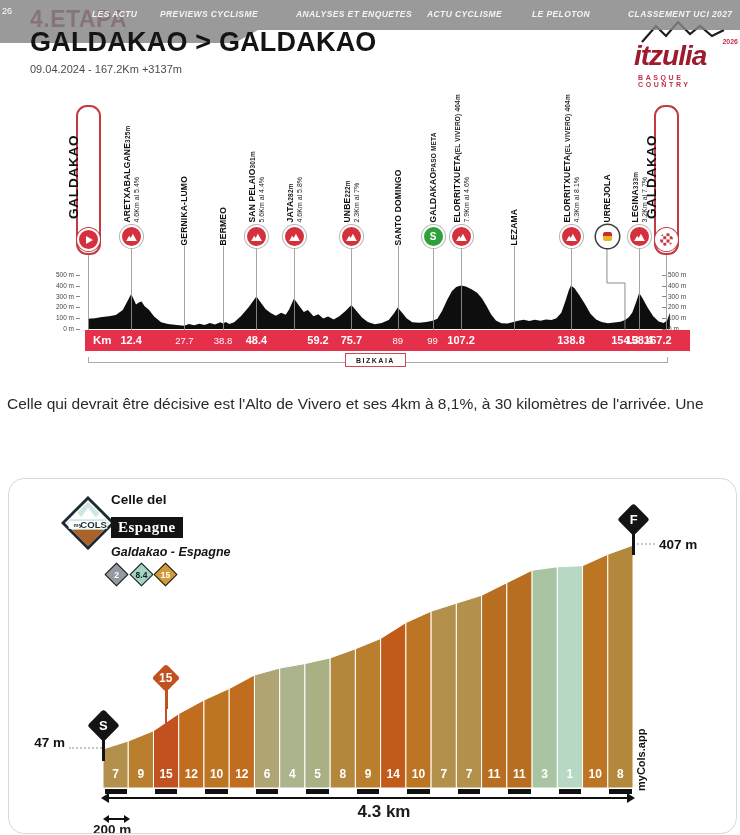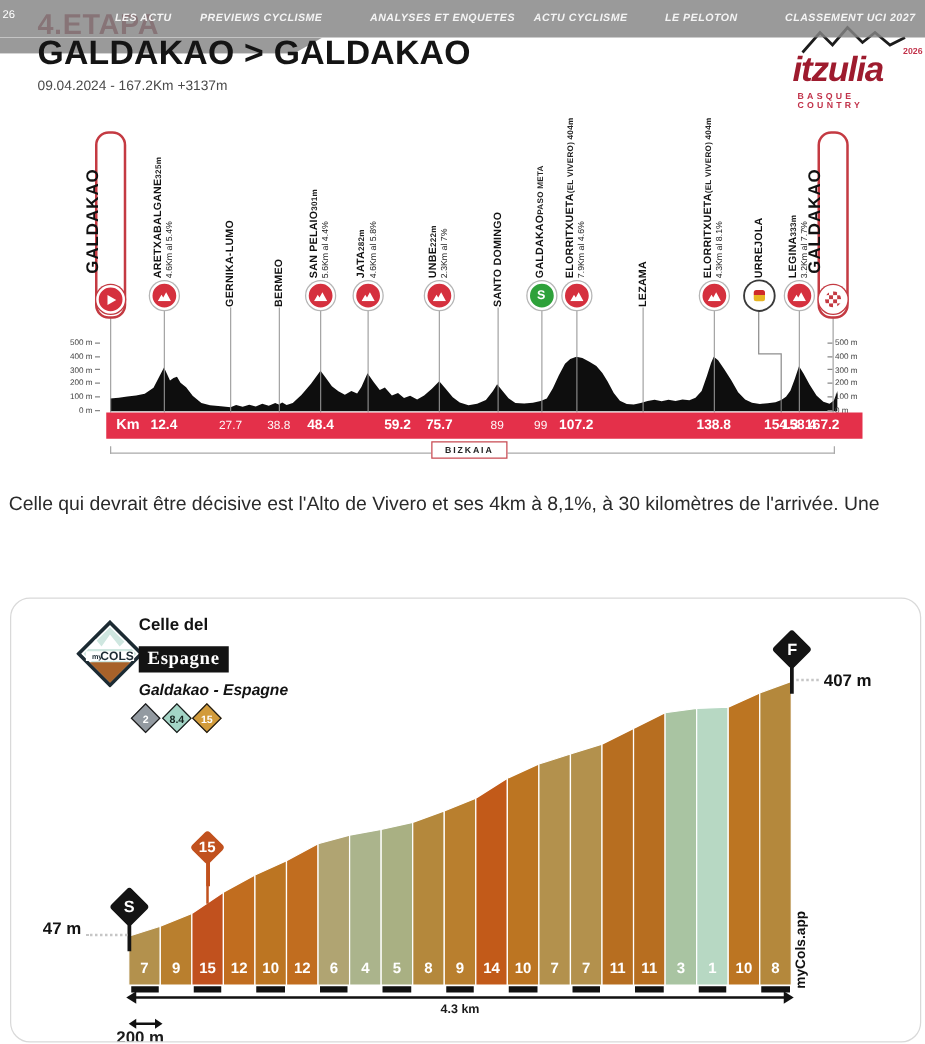--- a/index.html
+++ b/index.html
@@ -77,21 +77,21 @@
           font-weight:800;z-index:7;}
   .scalebar{position:absolute;top:310px;height:5px;background:#111;z-index:7;}
   .dia{position:absolute;transform:rotate(45deg);border-radius:3px;z-index:8;
        display:flex;align-items:center;justify-content:center;}
   .dia span{transform:rotate(-45deg);color:#fff;font-weight:800;}
   .stem{position:absolute;z-index:5;}
   .dotl{position:absolute;border-top:2px dotted #c6c6c6;z-index:5;}
   .elevlab{position:absolute;font-size:13.5px;font-weight:800;color:#131313;z-index:6;white-space:nowrap;}
   .arrowline{position:absolute;background:#111;z-index:6;}
   .ah{position:absolute;width:0;height:0;z-index:6;}
-  #totlab{position:absolute;left:94px;top:323px;width:530px;text-align:center;font-size:10px;font-weight:800;z-index:6;}
+  #totlab{position:absolute;left:110px;top:323px;width:530px;text-align:center;font-size:17px;font-weight:800;z-index:6;}
   #scalelab{position:absolute;left:84px;top:343px;font-size:13.5px;font-weight:800;z-index:6;}
   #appcredit{position:absolute;left:626px;top:230px;height:82px;writing-mode:vertical-rl;transform:rotate(180deg);
              font-size:11px;font-weight:800;color:#111;z-index:6;}
 </style>
 </head>
 <body>
 
 <div id="app">
 
   <div class="abs" id="stage-label">4.ETAPA</div>

